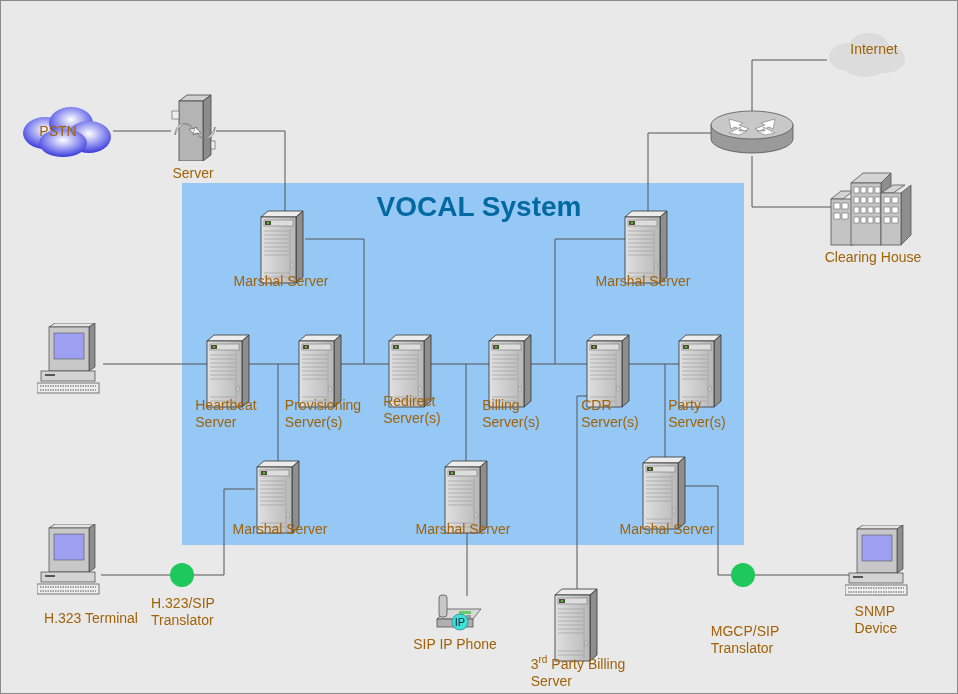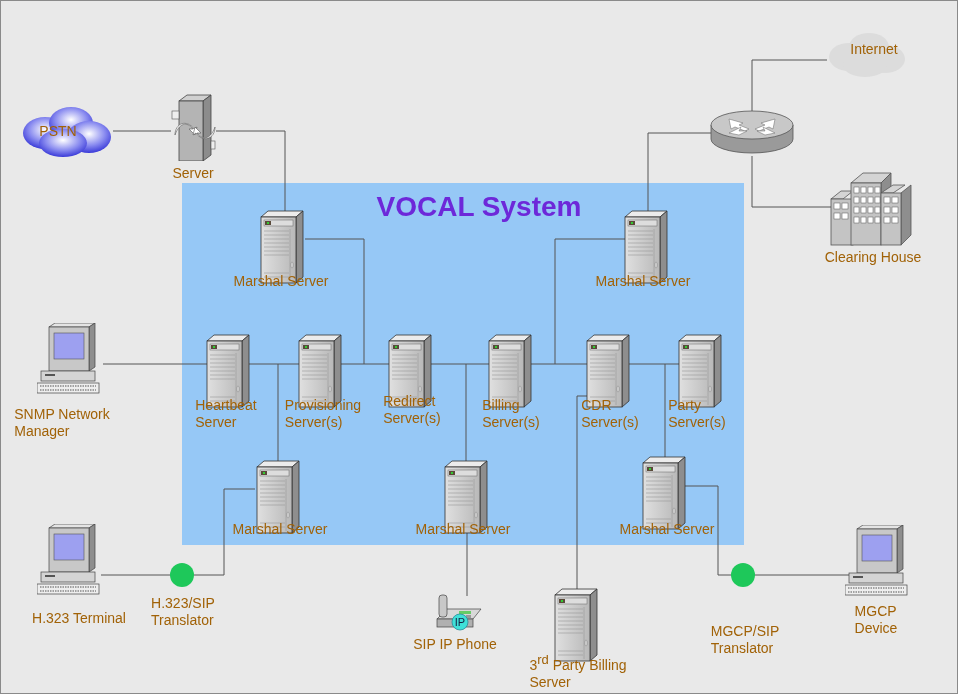--- a/index.html
+++ b/index.html
@@ -1,19 +1,19 @@
 <!DOCTYPE html>
 <html><head>
 <meta charset="utf-8">
 <style>
   html, body { margin: 0; padding: 0; }
   body { width: 958px; height: 694px; background: #e8e8e8; font-family: "Liberation Sans", sans-serif; overflow: hidden; }
   #canvas { position: relative; width: 956px; height: 692px; border: 1px solid #8a8a8a; background: #e9e9e9; }
   #vocal-box { position: absolute; left: 181px; top: 182px; width: 562px; height: 362px; background: #96c8f6; }
-  #vocal-title { position: absolute; left: 0; width: 100%; top: 190px; text-align: center; font-weight: bold; font-size: 28px; color: #6d28d9; }
+  #vocal-title { position: absolute; left: 0; width: 100%; top: 190px; text-align: center; font-weight: bold; font-size: 28px; color: #0369a1; }
   svg#wires { position: absolute; left: 0; top: 0; }
   .label { position: absolute; font-size: 14px; color: #a16207; text-align: left; line-height: 17px; white-space: nowrap; transform: translateX(-50%); }
   .icon { position: absolute; }
 </style>
 </head>
 <body>
 
 <div id="canvas">
   <div id="vocal-box"></div>
   <div id="vocal-title">VOCAL System</div>
@@ -243,45 +243,44 @@
   <div class="label" style="left:462px;top:520px">Marshal Server</div>
 
   <svg class="icon" style="left:640px;top:454px" width="48" height="76">
       <use href="#server"></use>
     </svg>
   <div class="label" style="left:666px;top:520px">Marshal Server</div>
 
   <svg class="icon" style="left:36px;top:322px" width="64" height="72">
       <use href="#workstation"></use>
     </svg>
-  <div class="label" style="left:61px;top:405px"><span>SNMP Network</span><br><span>Manager</span></div>
 
   <svg class="icon" style="left:36px;top:523px" width="64" height="72">
       <use href="#workstation"></use>
     </svg>
-  <div class="label" style="left:78px;top:609px">H.323 Terminal</div>
+  <div class="label" style="left:90px;top:609px">H.323 Terminal</div>
 
   <div class="label" style="left:182px;top:594px"><span>H.323/SIP</span><br><span>Translator</span></div>
 
   <svg class="icon" style="left:432px;top:590px" width="50" height="42">
     <polygon points="4,28 14,18 48,18 40,28" fill="#d8d8d8" stroke="#444" stroke-width="0.7"></polygon>
     <rect x="4" y="28" width="36" height="8" fill="#b0b0b0" stroke="#444" stroke-width="0.7"></rect>
     <rect x="6" y="4" width="8" height="22" rx="3" fill="#c8c8c8" stroke="#444" stroke-width="0.7"></rect>
     <rect x="26" y="20" width="12" height="3" fill="#6c6"></rect>
     <rect x="26" y="24" width="5" height="3" fill="#999"></rect>
       <rect x="33" y="24" width="5" height="3" fill="#999"></rect>
     <circle cx="27" cy="31" r="8" fill="#3fe0d8" stroke="#2a8a9a" stroke-width="0.8"></circle>
     <text x="27" y="35" font-size="11" text-anchor="middle" fill="#124" font-family="Liberation Sans, sans-serif">IP</text>
   </svg>
   <div class="label" style="left:454px;top:635px">SIP IP Phone</div>
 
   <svg class="icon" style="left:552px;top:586px" width="48" height="76">
       <use href="#server"></use>
     </svg>
-  <div class="label" style="left:577px;top:650px"><span>3</span><sup style="font-size:13px">rd</sup><span> Party Billing</span><br><span>Server</span></div>
+  <div class="label" style="left:577px;top:650px"><span>3</span><sup style="font-size:10px">rd</sup><span> Party Billing</span><br><span>Server</span></div>
 
   <div class="label" style="left:744px;top:622px"><span>MGCP/SIP</span><br><span>Translator</span></div>
 
   <svg class="icon" style="left:844px;top:524px" width="64" height="72">
       <use href="#workstation"></use>
     </svg>
-  <div class="label" style="left:875px;top:602px"><span>MGCP</span><br><span>Device</span></div>
+  <div class="label" style="left:875px;top:602px"><span>SNMP</span><br><span>Device</span></div>
 </div>
 
 </body></html>

